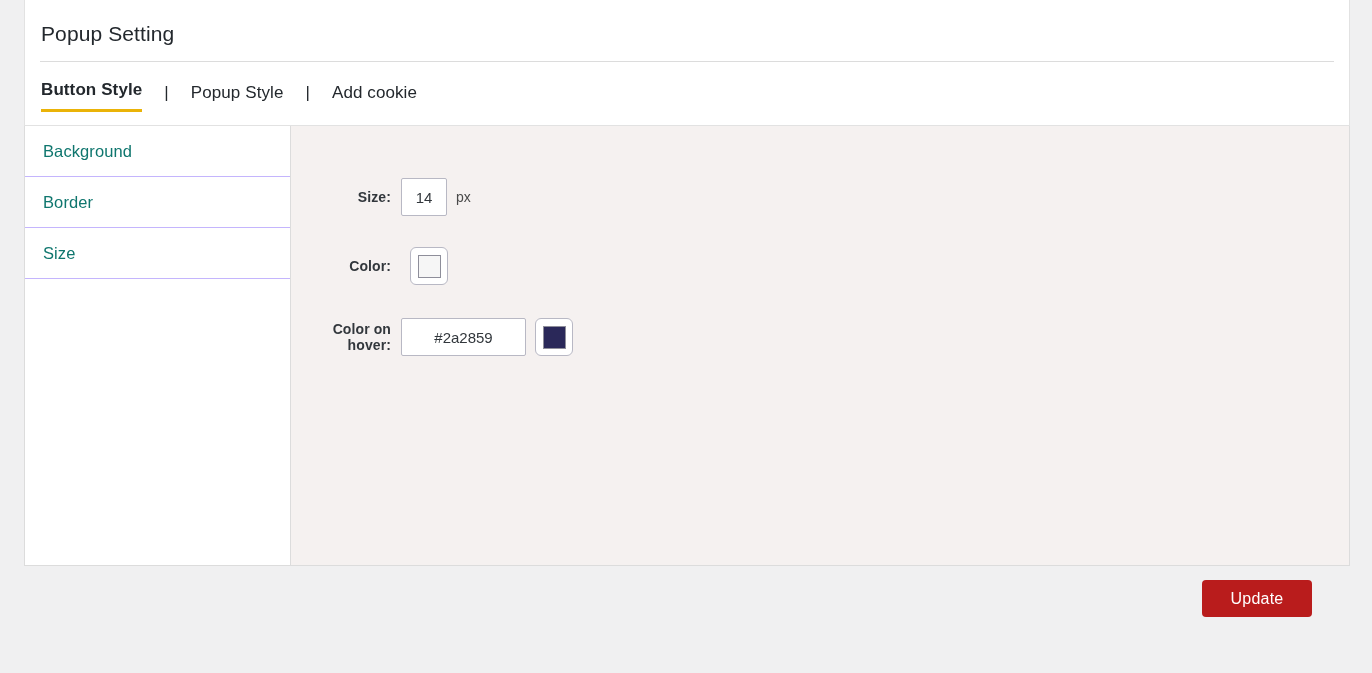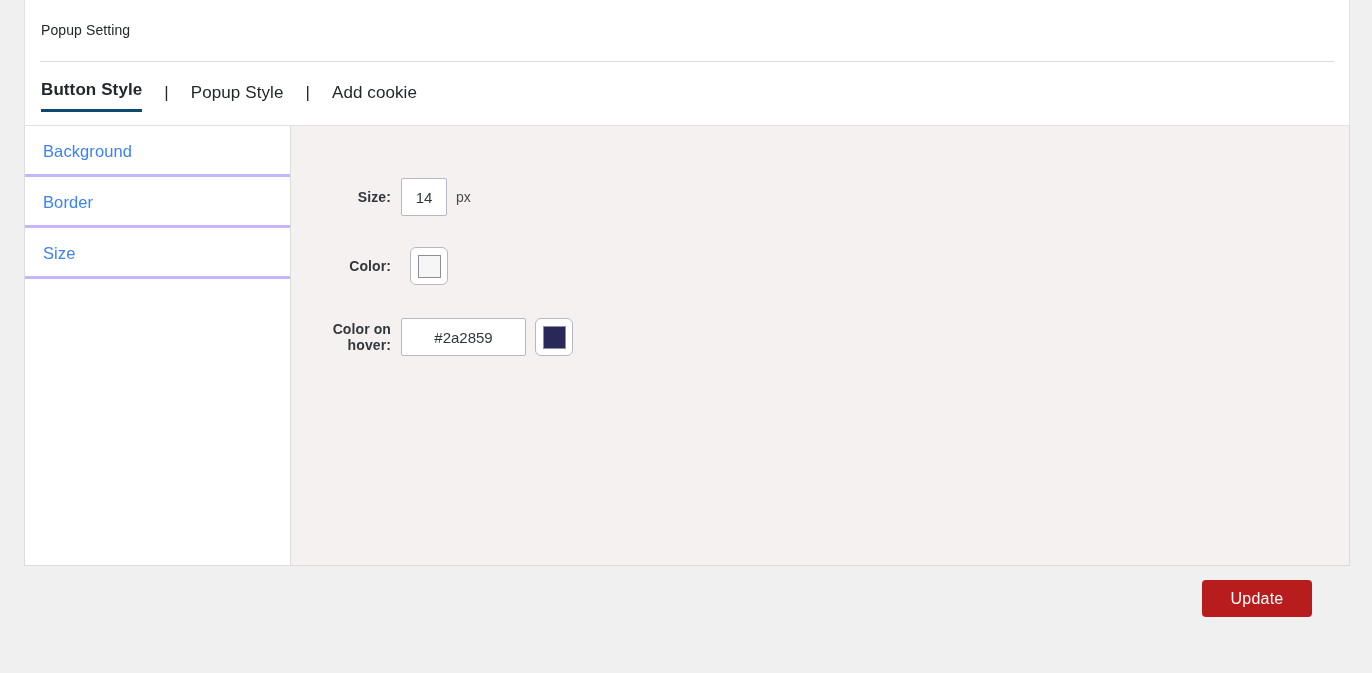--- a/index.html
+++ b/index.html
@@ -31,21 +31,21 @@
     background: #ffffff;
     border: 1px solid #e2e2e2;
     border-top: none;
     box-sizing: border-box;
   }
 
   .card-title {
     position: absolute;
     left: 16px;
     top: 22px;
-    font-size: 14px;
+    font-size: 21px;
     font-weight: 400;
     color: #23282d;
     letter-spacing: 0.1px;
   }
 
   .card-rule {
     position: absolute;
     left: 15px;
     top: 61px;
     width: 1294px;
@@ -67,21 +67,21 @@
     padding: 0 0 9px 0;
     cursor: pointer;
     white-space: nowrap;
     background: transparent;
     border: none;
     font-family: "Liberation Sans", sans-serif;
     letter-spacing: 0.1px;
   }
   .tab.active {
     font-weight: 700;
-    border-bottom: 3px solid #0c4a6e;
+    border-bottom: 3px solid #eab308;
   }
   .tab-sep {
     font-size: 17px;
     color: #23282d;
     padding: 0 22px 9px 22px;
     user-select: none;
   }
 
   
   .panel-wrap {
@@ -100,22 +100,22 @@
     border: 1px solid #dcdcdc;
     border-top: none;
     box-sizing: border-box;
     flex: 0 0 267px;
   }
   .side-item {
     height: 51px;
     line-height: 51px;
     padding-left: 18px;
     font-size: 16.5px;
-    color: #3b82f6;
-    border-bottom: 3px solid #c4b5fd;
+    color: #0f766e;
+    border-bottom: 1px solid #c4b5fd;
     cursor: pointer;
     box-sizing: border-box;
     letter-spacing: 0.1px;
   }
   .side-item.active {
     background: #0479bd;
     color: #ffffff;
     border-bottom: 1px solid #0479bd;
   }
 

